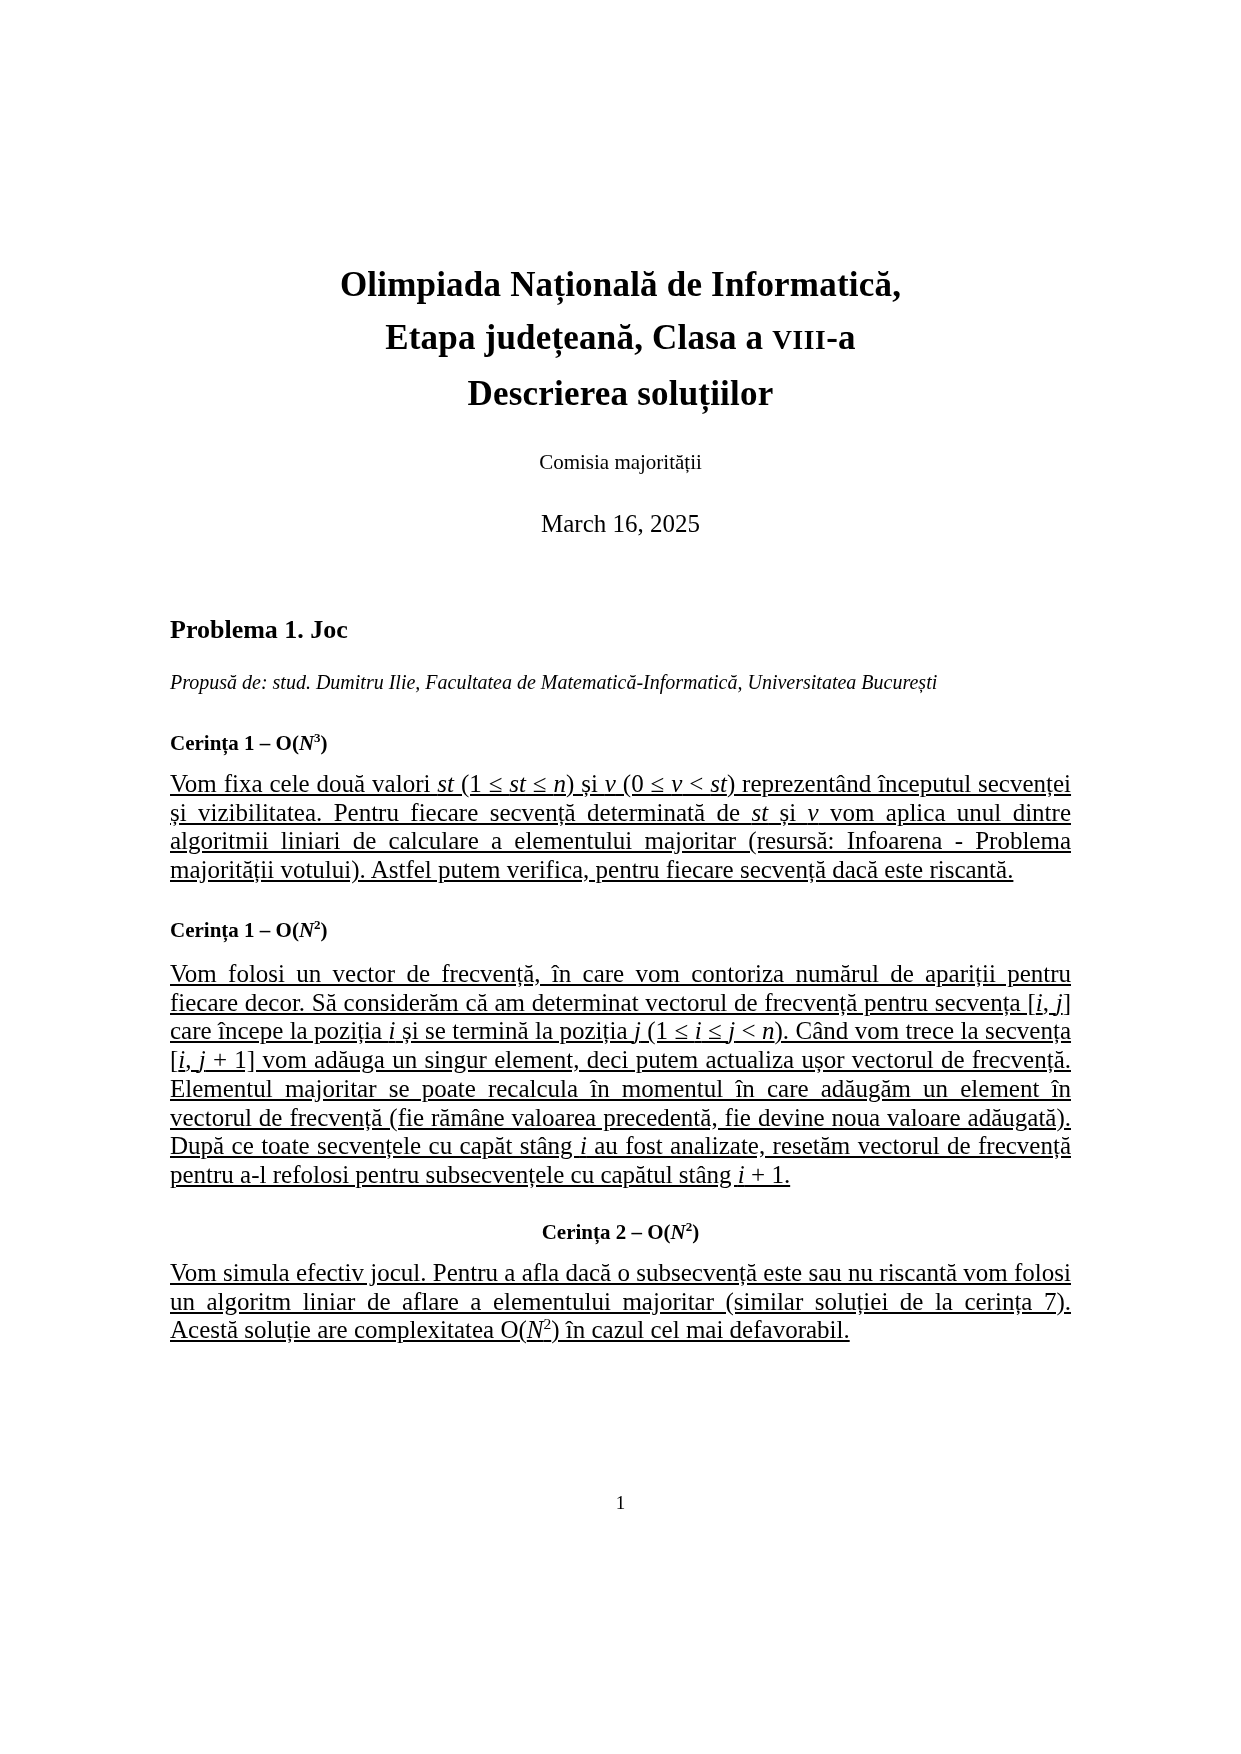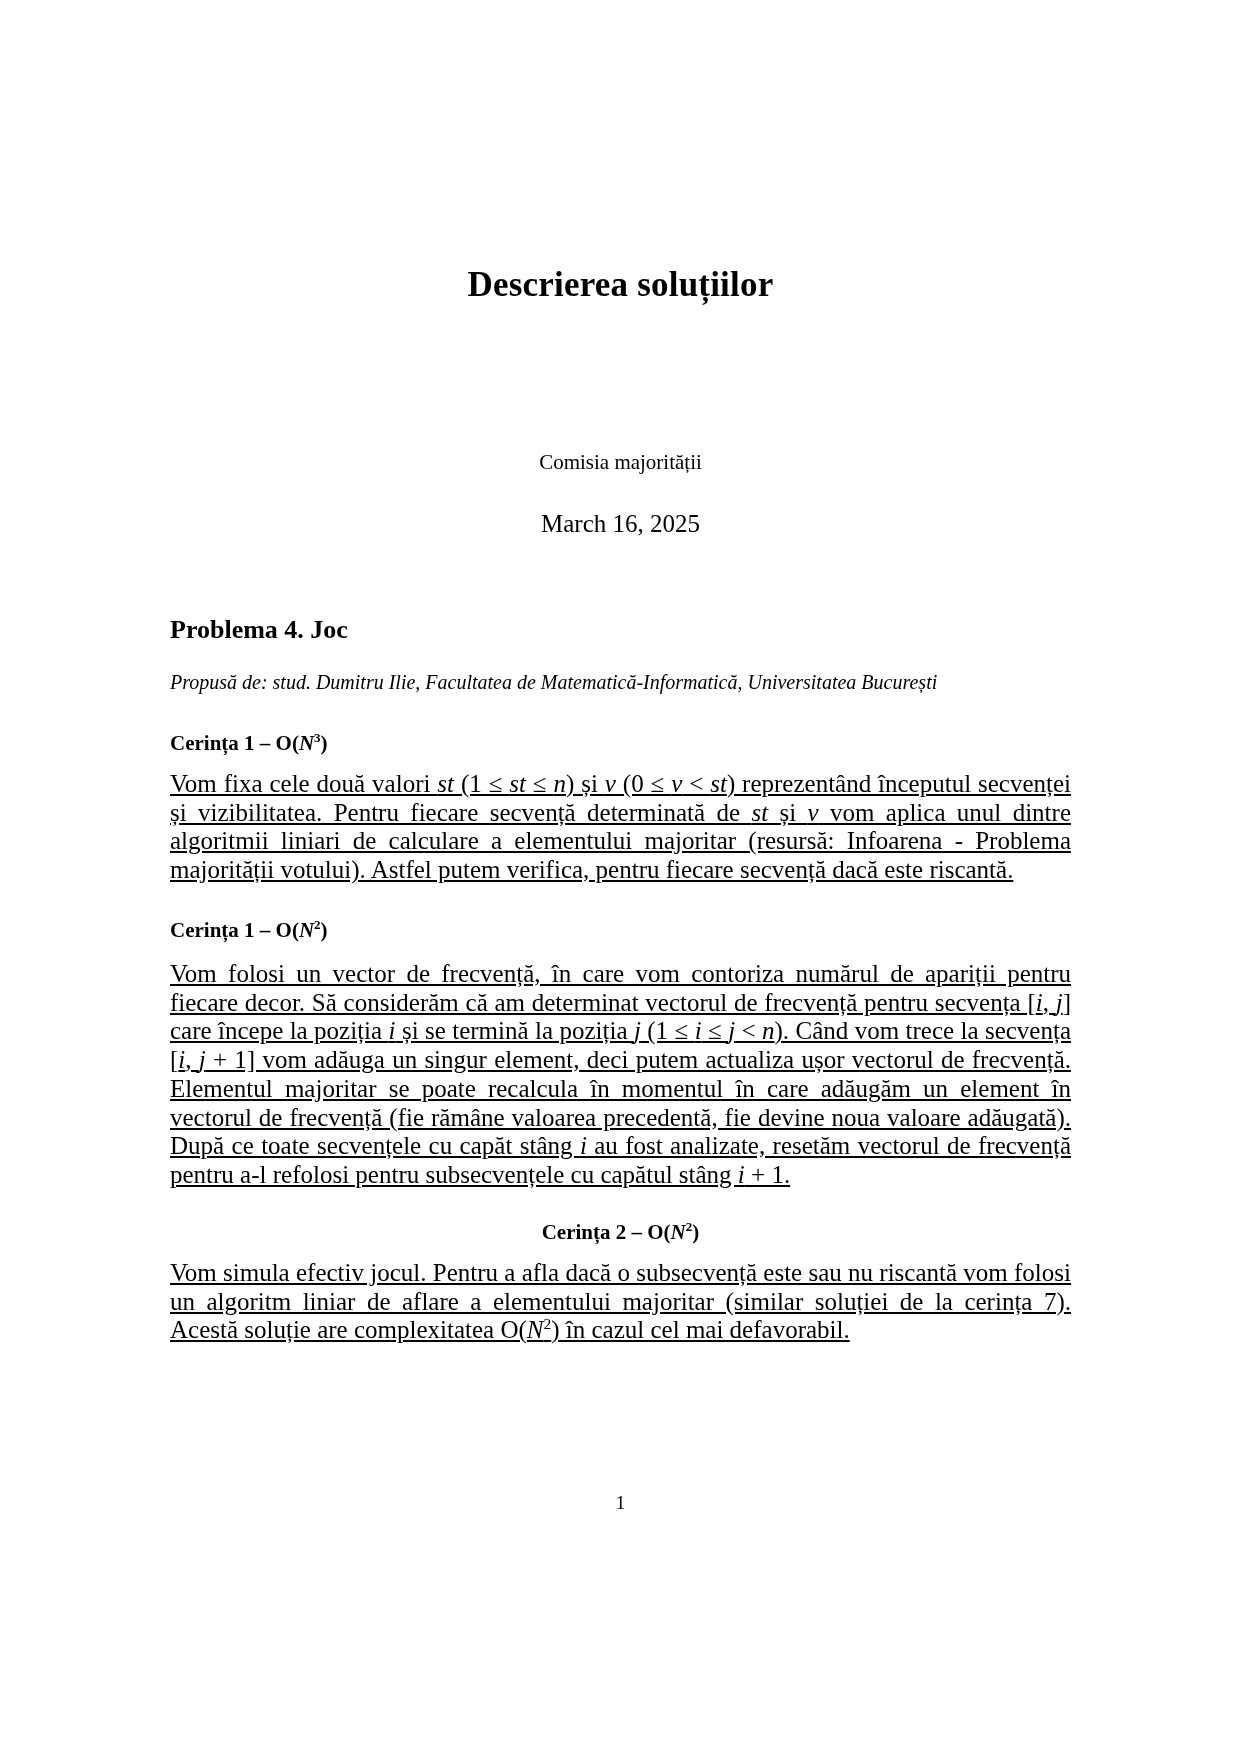--- a/index.html
+++ b/index.html
@@ -51,27 +51,29 @@
   .sup { font-size:0.62em; vertical-align:super; line-height:0; }
   .sc  { text-transform:uppercase; font-size:0.78em; letter-spacing:0.6px; }
 </style>
 </head>
 <body>
 
 <div class="page">
   <div class="content">
 
     <div class="abs doc-title">
+      <div><span>Olimpiada Națională de Informatică,</span></div>
+      <div><span>Etapa județeană, Clasa a </span><span class="sc">viii</span><span>-a</span></div>
       <div><span>Descrierea soluțiilor</span></div>
     </div>
 
     <div class="abs author-line">Comisia majorității</div>
     <div class="abs date-line">March 16, 2025</div>
 
-    <div class="abs problem-heading">Problema 4. Joc</div>
+    <div class="abs problem-heading">Problema 1. Joc</div>
     <div class="abs attribution">Propusă de: stud. Dumitru Ilie, Facultatea de Matematică-Informatică, Universitatea București</div>
 
     <div class="abs sec-heading sec-heading-1"><span>Cerința 1 – O(</span><span class="it">N</span><span class="sup">3</span><span>)</span></div>
     <div class="abs sec-body sec-body-1"><span>Vom fixa cele două valori </span><span class="it">st</span><span> (1 ≤ </span><span class="it">st</span><span> ≤ </span><span class="it">n</span><span>) și </span><span class="it">v</span><span> (0 ≤ </span><span class="it">v</span><span> &lt; </span><span class="it">st</span><span>) reprezentând începutul secvenței și vizibilitatea. Pentru fiecare secvență determinată de </span><span class="it">st</span><span> și </span><span class="it">v</span><span> vom aplica unul dintre algoritmii liniari de calculare a elementului majoritar (resursă: Infoarena - Problema majorității votului). Astfel putem verifica, pentru fiecare secvență dacă este riscantă.</span></div>
 
     <div class="abs sec-heading sec-heading-2"><span>Cerința 1 – O(</span><span class="it">N</span><span class="sup">2</span><span>)</span></div>
     <div class="abs sec-body sec-body-2"><span>Vom folosi un vector de frecvență, în care vom contoriza numărul de apariții pentru fiecare decor. Să considerăm că am determinat vectorul de frecvență pentru secvența [</span><span class="it">i</span><span>, </span><span class="it">j</span><span>] care începe la poziția </span><span class="it">i</span><span> și se termină la poziția </span><span class="it">j</span><span> (1 ≤ </span><span class="it">i</span><span> ≤ </span><span class="it">j</span><span> &lt; </span><span class="it">n</span><span>). Când vom trece la secvența [</span><span class="it">i</span><span>, </span><span class="it">j</span><span> + 1] vom adăuga un singur element, deci putem actualiza ușor vectorul de frecvență. Elementul majoritar se poate recalcula în momentul în care adăugăm un element în vectorul de frecvență (fie rămâne valoarea precedentă, fie devine noua valoare adăugată). După ce toate secvențele cu capăt stâng </span><span class="it">i</span><span> au fost analizate, resetăm vectorul de frecvență pentru a-l refolosi pentru subsecvențele cu capătul stâng </span><span class="it">i</span><span> + 1.</span></div>
 
     <div class="abs sec-heading sec-heading-3"><span>Cerința 2 – O(</span><span class="it">N</span><span class="sup">2</span><span>)</span></div>
     <div class="abs sec-body sec-body-3"><span>Vom simula efectiv jocul. Pentru a afla dacă o subsecvență este sau nu riscantă vom folosi un algoritm liniar de aflare a elementului majoritar (similar soluției de la cerința 7). Acestă soluție are complexitatea O(</span><span class="it">N</span><span class="sup">2</span><span>) în cazul cel mai defavorabil.</span></div>

